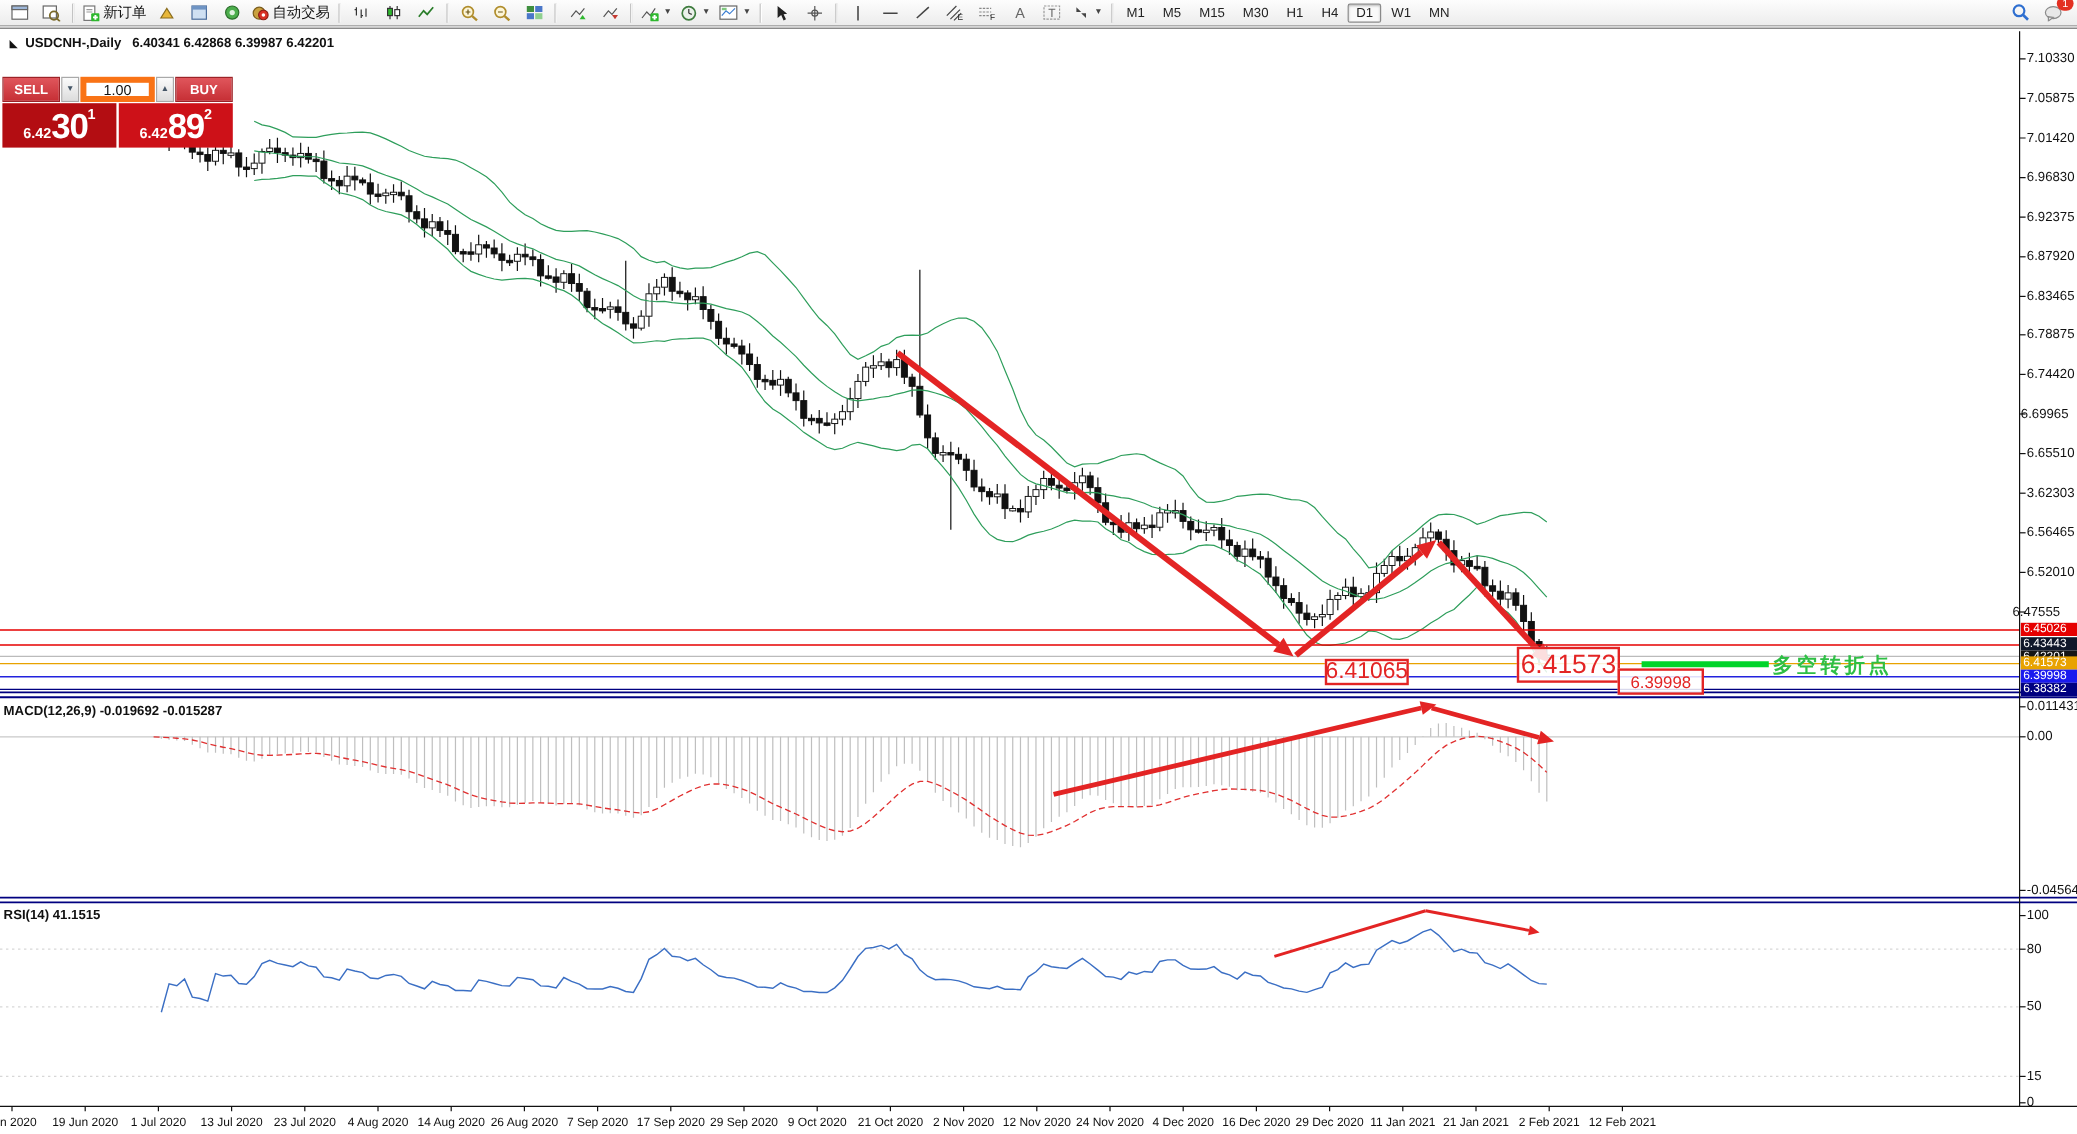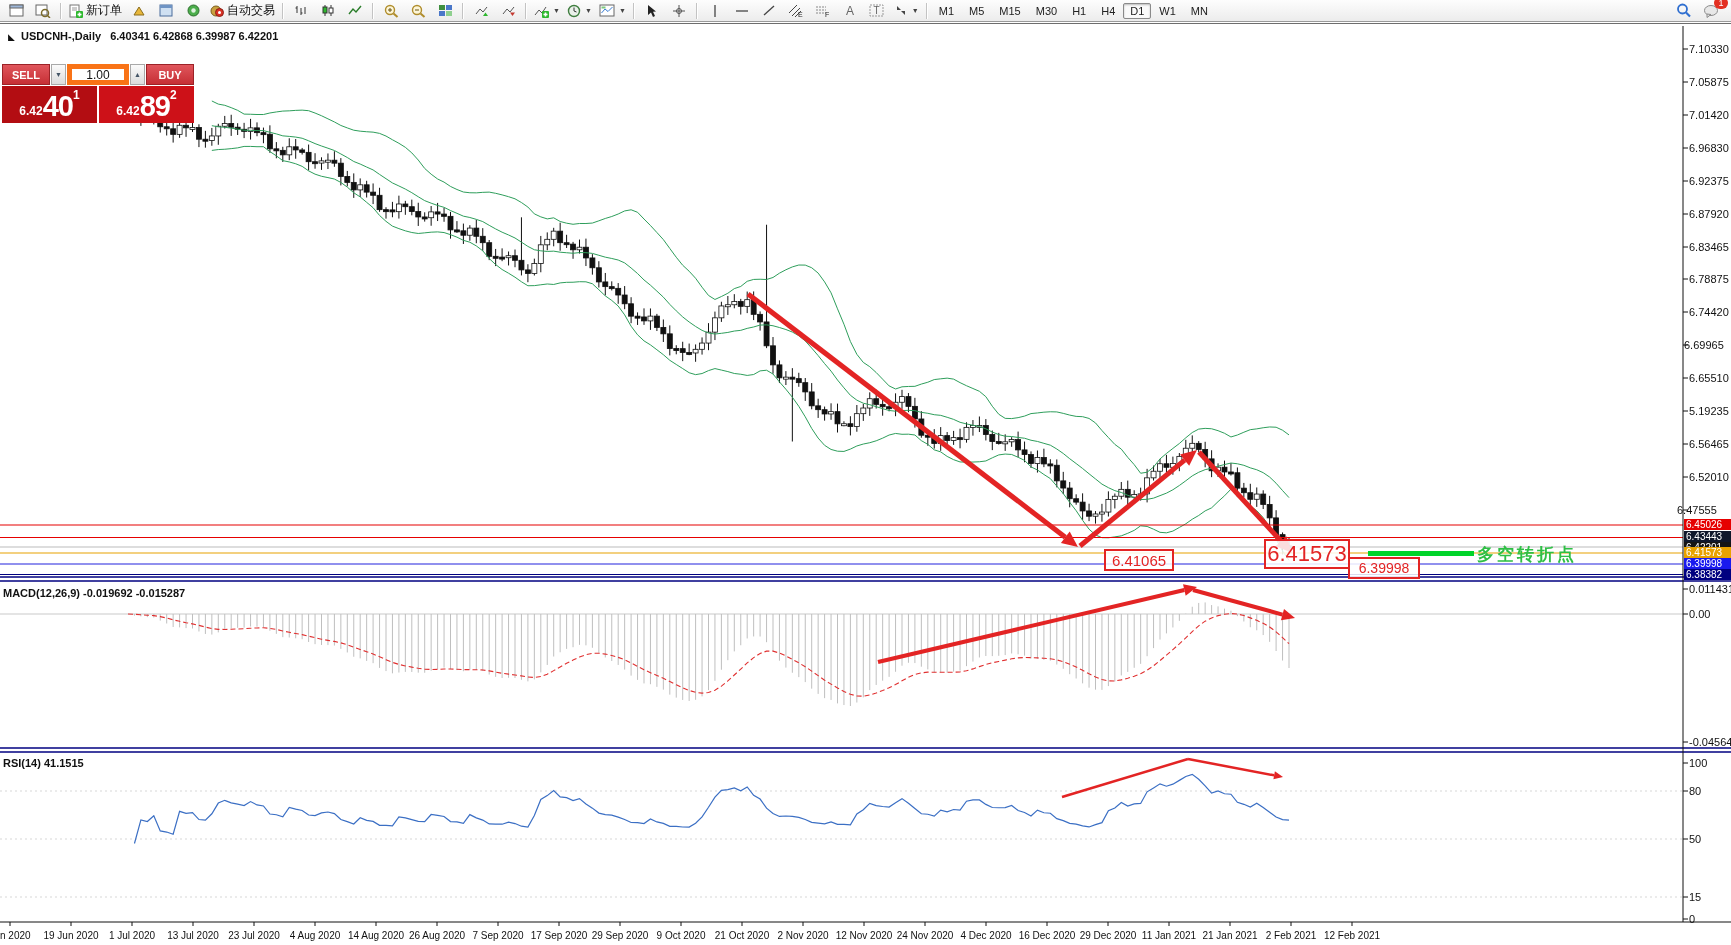--- a/index.html
+++ b/index.html
@@ -940,21 +940,21 @@
       <div id="tp-row1">
         <div class="tp-btn">SELL</div>
         <div class="spin">▼</div>
         <input id="volume-input" value="1.00" style="">
         <div class="spin">▲</div>
         <div class="tp-btn">BUY</div>
       </div>
       <div id="tp-row2">
         <div class="ptile" id="sell-tile">
           <span class="small">6.42</span>
-          <span class="big">40</span>
+          <span class="big">30</span>
           <span class="sup">1</span>
         </div>
         <div class="ptile" id="buy-tile">
           <span class="small">6.42</span>
           <span class="big">89</span>
           <span class="sup">2</span>
         </div>
       </div>
     </div>
 
@@ -966,21 +966,21 @@
         <div class="axlab" style="left:1689px;top:52px;">7.05875</div>
         <div class="axlab" style="left:1689px;top:85px;">7.01420</div>
         <div class="axlab" style="left:1689px;top:118px;">6.96830</div>
         <div class="axlab" style="left:1689px;top:151px;">6.92375</div>
         <div class="axlab" style="left:1689px;top:184px;">6.87920</div>
         <div class="axlab" style="left:1689px;top:217px;">6.83465</div>
         <div class="axlab" style="left:1689px;top:249px;">6.78875</div>
         <div class="axlab" style="left:1689px;top:282px;">6.74420</div>
         <div class="axlab" style="left:1656px;top:315px;padding-left:28px;">6.69965</div>
         <div class="axlab" style="left:1689px;top:348px;">6.65510</div>
-        <div class="axlab" style="left:1689px;top:381px;">5.19235</div>
+        <div class="axlab" style="left:1689px;top:381px;">3.62303</div>
         <div class="axlab" style="left:1689px;top:414px;">6.56465</div>
         <div class="axlab" style="left:1689px;top:447px;">6.52010</div>
         <div class="axlab" style="left:1677px;top:480px;">6.47555</div>
         <div class="mklab" style="top:518px;background:#151515;">6.42201</div>
         <div class="mklab" style="top:495px;background:#e60000;">6.45026</div>
         <div class="mklab" style="top:507px;background:#0f172a;">6.43443</div>
         <div class="mklab" style="top:523px;background:#e8a200;">6.41573</div>
         <div class="mklab" style="top:534px;background:#1a1aee;">6.39998</div>
         <div class="mklab" style="top:545px;background:#000080;">6.38382</div>
         <div class="axlab" style="left:1689px;top:559px;">0.011431</div>
@@ -1007,19 +1007,19 @@
         <div class="datelab" style="left:803px;top:906px;">2 Nov 2020</div>
         <div class="datelab" style="left:864px;top:906px;">12 Nov 2020</div>
         <div class="datelab" style="left:925px;top:906px;">24 Nov 2020</div>
         <div class="datelab" style="left:986px;top:906px;">4 Dec 2020</div>
         <div class="datelab" style="left:1047px;top:906px;">16 Dec 2020</div>
         <div class="datelab" style="left:1108px;top:906px;">29 Dec 2020</div>
         <div class="datelab" style="left:1169px;top:906px;">11 Jan 2021</div>
         <div class="datelab" style="left:1230px;top:906px;">21 Jan 2021</div>
         <div class="datelab" style="left:1291px;top:906px;">2 Feb 2021</div>
         <div class="datelab" style="left:1352px;top:906px;">12 Feb 2021</div>
-        <div class="annbox" style="left:1104px;top:525px;width:66px;height:18px;font-size:15px;">6.41065</div>
+        <div class="annbox" style="left:1104px;top:525px;width:66px;height:18px;font-size:19px;">6.41065</div>
         <div class="annbox" style="left:1264px;top:515px;width:82px;height:26px;font-size:22px;">6.41573</div>
         <div class="annbox" style="left:1348px;top:533px;width:68px;height:18px;font-size:14px;">6.39998</div>
         <div class="" style="position:absolute;left:1477px;top:519px;" id="turn-text">多空转折点</div>
       </div>
   </div>
 </div>
 
 </body></html>

